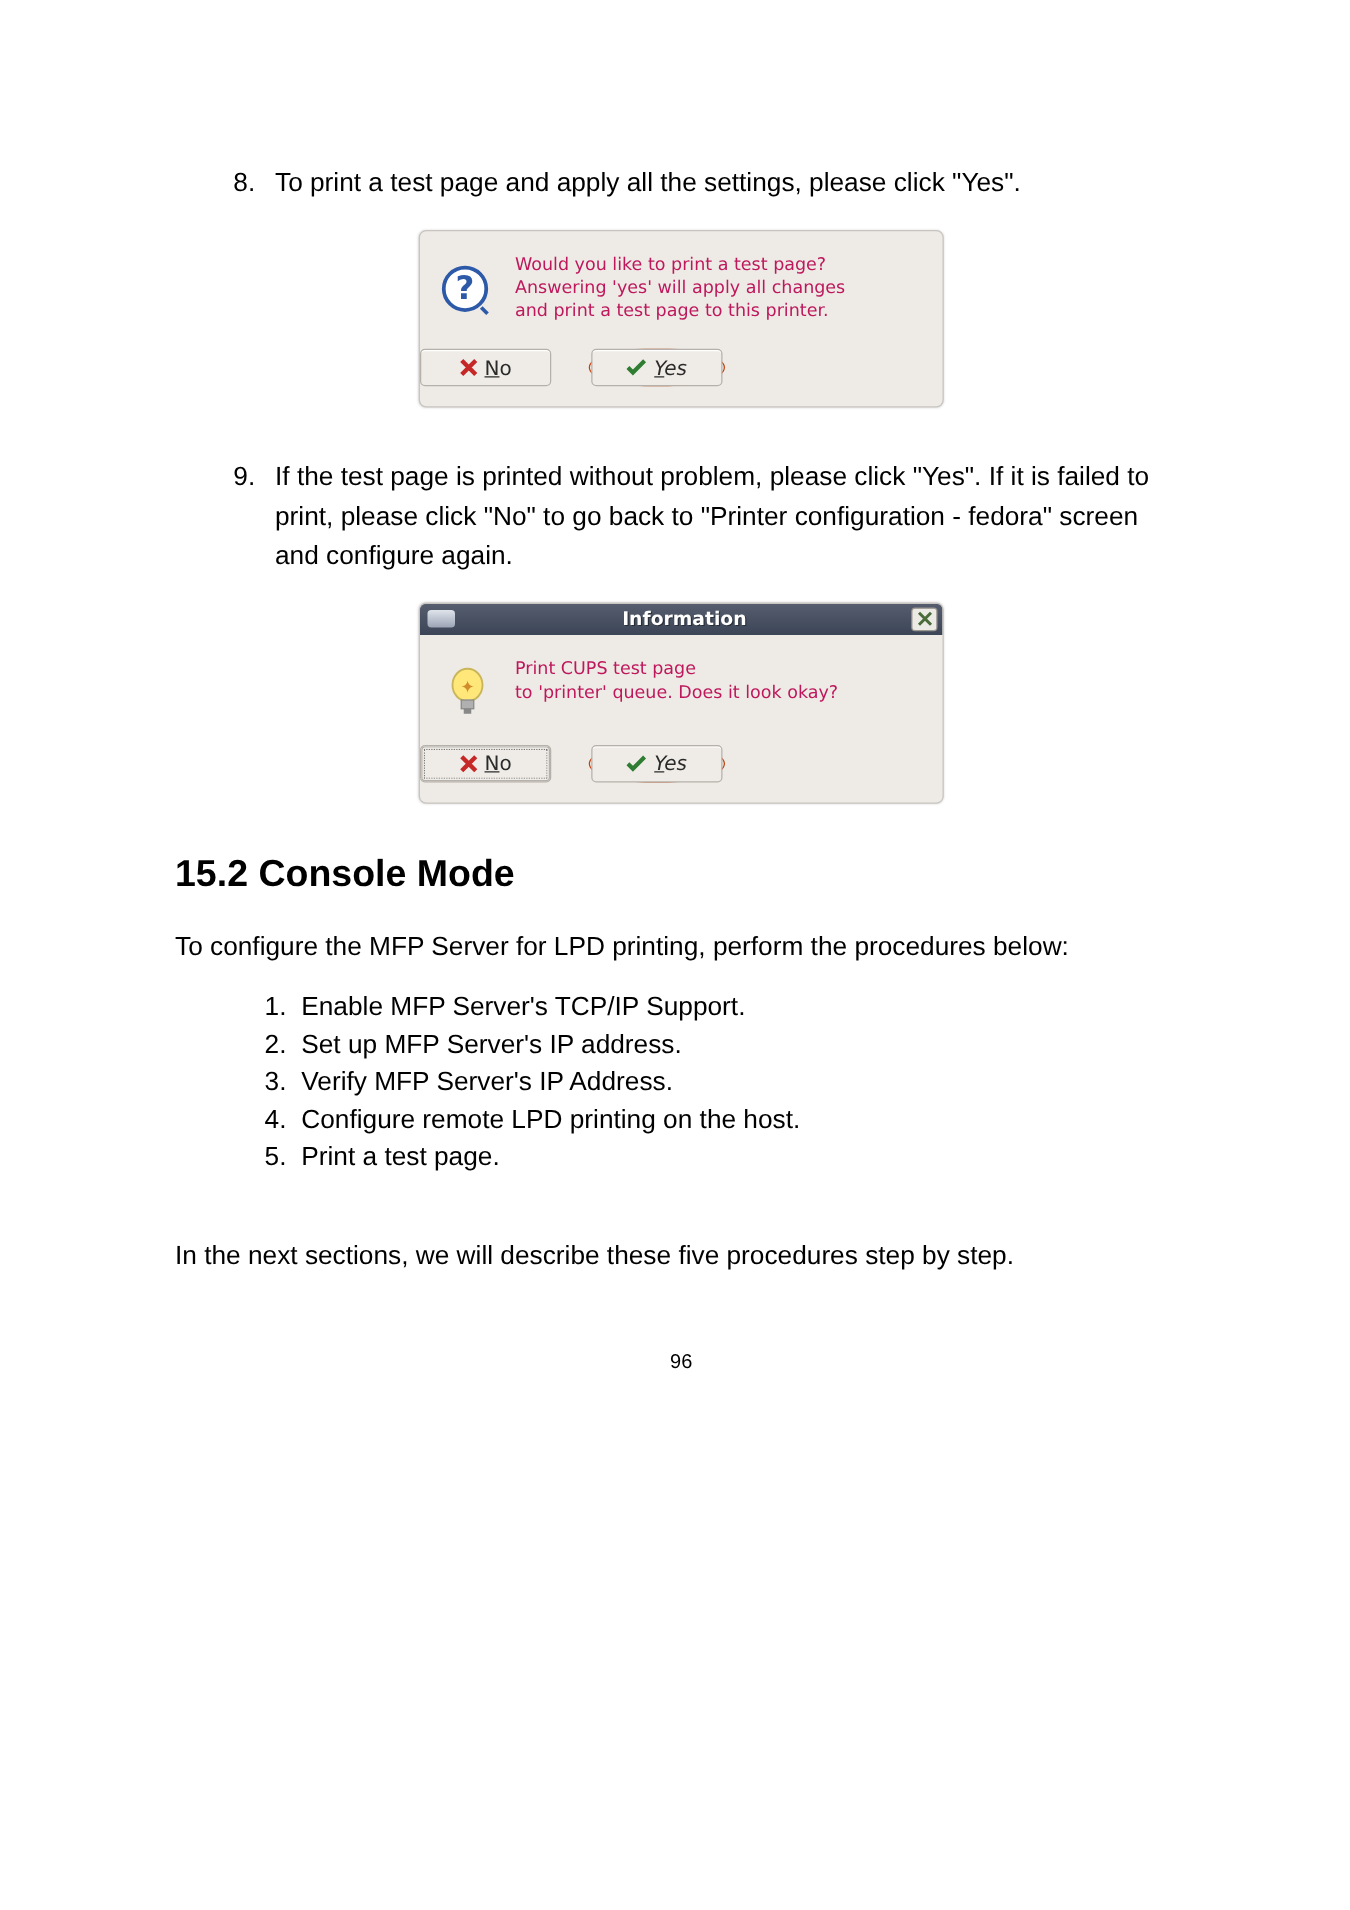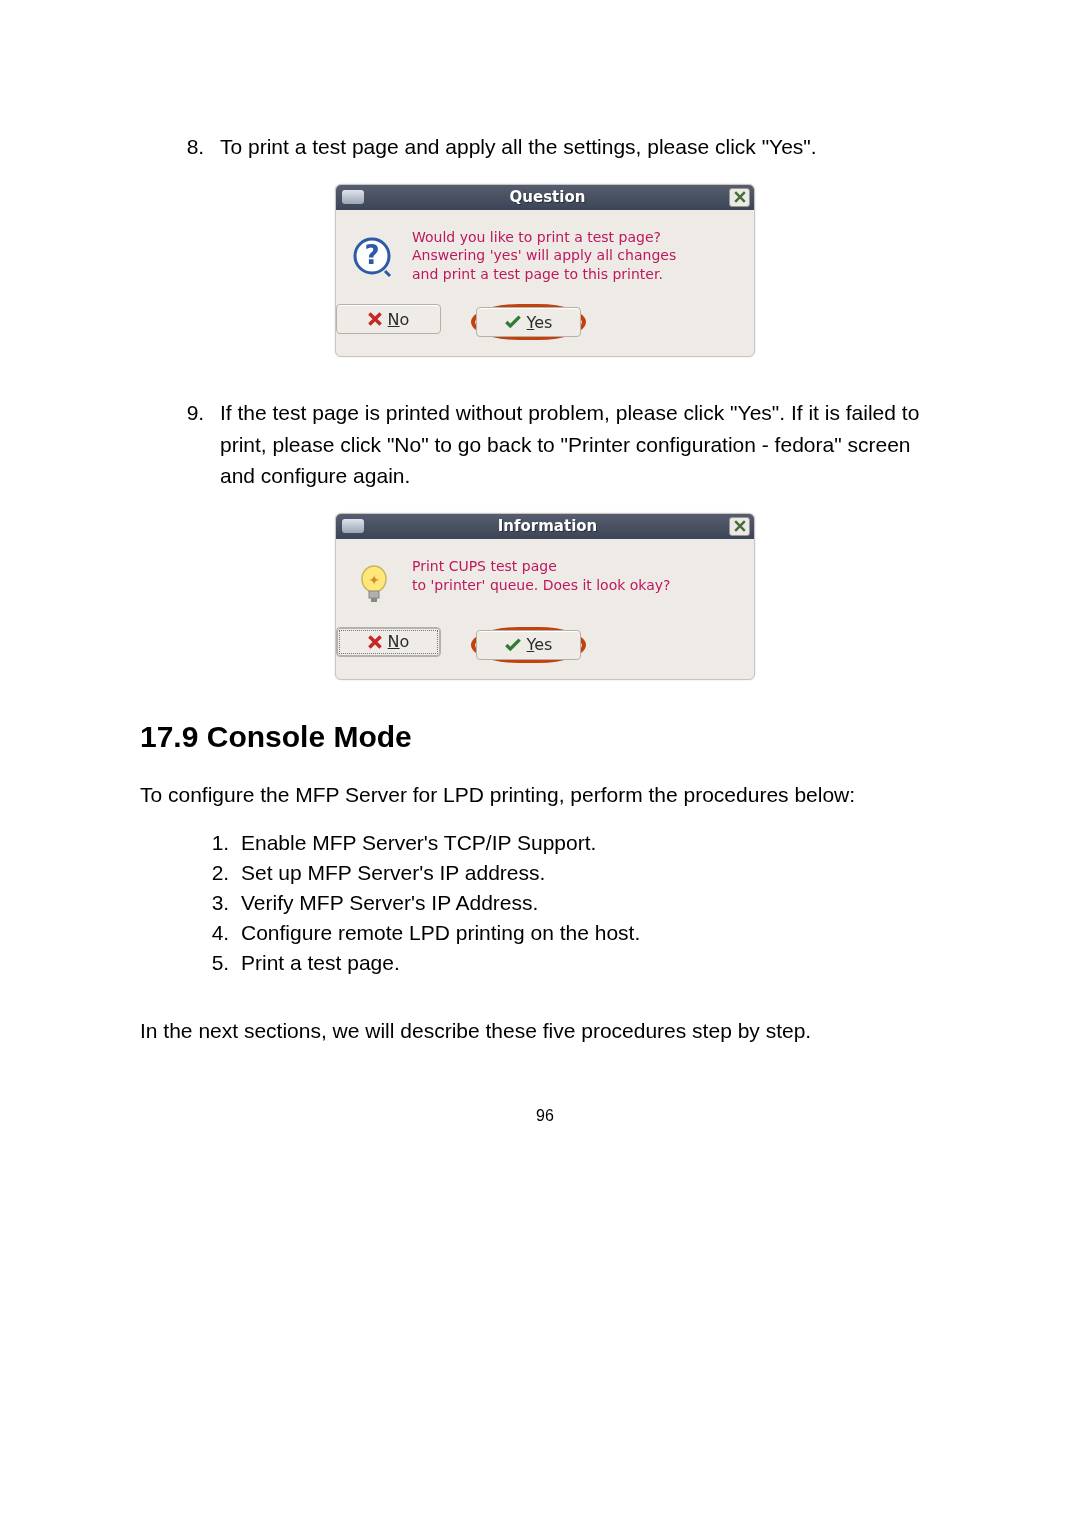--- a/index.html
+++ b/index.html
@@ -77,23 +77,24 @@
     border-radius: 4px;
     box-shadow: inset 0 1px #fff;
     display: flex; align-items: center; justify-content: center;
     font-size: 16px; color: #2b2b2b;
     font-family: "DejaVu Sans", Verdana, sans-serif;
     gap: 6px;
   }
   .btn.focus { box-shadow: inset 0 0 0 1px #b6b2ab, inset 0 1px #fff; outline: 1px dotted #777; outline-offset: -4px; }
   .btn .u { text-decoration: underline; }
   .ring {
-    border: 4px solid #c2410c;
+    border: 1px solid #c2410c;
     border-radius: 50% / 60%;
     padding: 0 2px;
+    font-style: italic;
   }
   .ring .btn { margin: -1px; }
   h2.sect {
     margin-top: 36px;
     font-size: 30px;
     font-weight: bold;
   }
   p.body-text { font-size: 21px; line-height: 1.5; }
   ol.sub { font-size: 21px; padding-left: 95px; }
   ol.sub li { margin: 6px 0; padding-left: 6px; }
@@ -105,29 +106,20 @@
 <div class="page">
 
   <ol class="instr" start="8">
     <li>
       <span>To print a test page and apply all the settings, please click "Yes".</span>
     </li>
   </ol>
 
   <div class="dialog-wrap">
     <div class="dialog">
-      <div class="titlebar">
-        <div class="win-icon"></div>
-        <div class="title">Question</div>
-        <div class="closebox">
-          <svg viewBox="0 0 10 10">
-              <path d="M1 1 L9 9 M9 1 L1 9" stroke="#4a6b3a" stroke-width="2" fill="none"></path>
-            </svg>
-        </div>
-      </div>
       <div class="body">
         <div class="qicon">
           <svg width="44" height="44" viewBox="0 0 44 44">
             <ellipse cx="20" cy="22" rx="17" ry="17" fill="#fff" stroke="#2d5aa8" stroke-width="3"></ellipse>
             <path d="M33 37 l5 5" stroke="#2d5aa8" stroke-width="3" fill="none"></path>
             <text x="20" y="30" text-anchor="middle" font-size="26" font-weight="bold" fill="#2d5aa8" font-family="DejaVu Sans">?</text>
           </svg>
         </div>
         <div class="msg">
           <div>Would you like to print a test page?</div>
@@ -197,28 +189,28 @@
             <svg width="16" height="14" viewBox="0 0 12 10">
                 <path d="M1 5 L4 8 L11 1" stroke="#2e7d32" stroke-width="2.5" fill="none"></path>
               </svg>
             <span><span class="u">Y</span><span>es</span></span>
           </div>
         </div>
       </div>
     </div>
   </div>
 
-  <h2 class="sect">17.9  Console Mode</h2>
+  <h2 class="sect">15.2  Console Mode</h2>
 
   <p class="body-text">To configure the MFP Server for LPD printing, perform the procedures below:</p>
 
   <ol class="sub">
     <li>Enable MFP Server's TCP/IP Support.</li>
     <li>Set up MFP Server's IP address.</li>
     <li>Verify MFP Server's IP Address.</li>
     <li>Configure remote LPD printing on the host.</li>
     <li>Print a test page.</li>
   </ol>
 
-  <p class="body-text" style="margin-top:40px">In the next sections, we will describe these five procedures step by step.</p>
+  <p class="body-text" style="margin-top:51px">In the next sections, we will describe these five procedures step by step.</p>
 
   <div class="footer">96</div>
 </div>
 
 </body></html>

